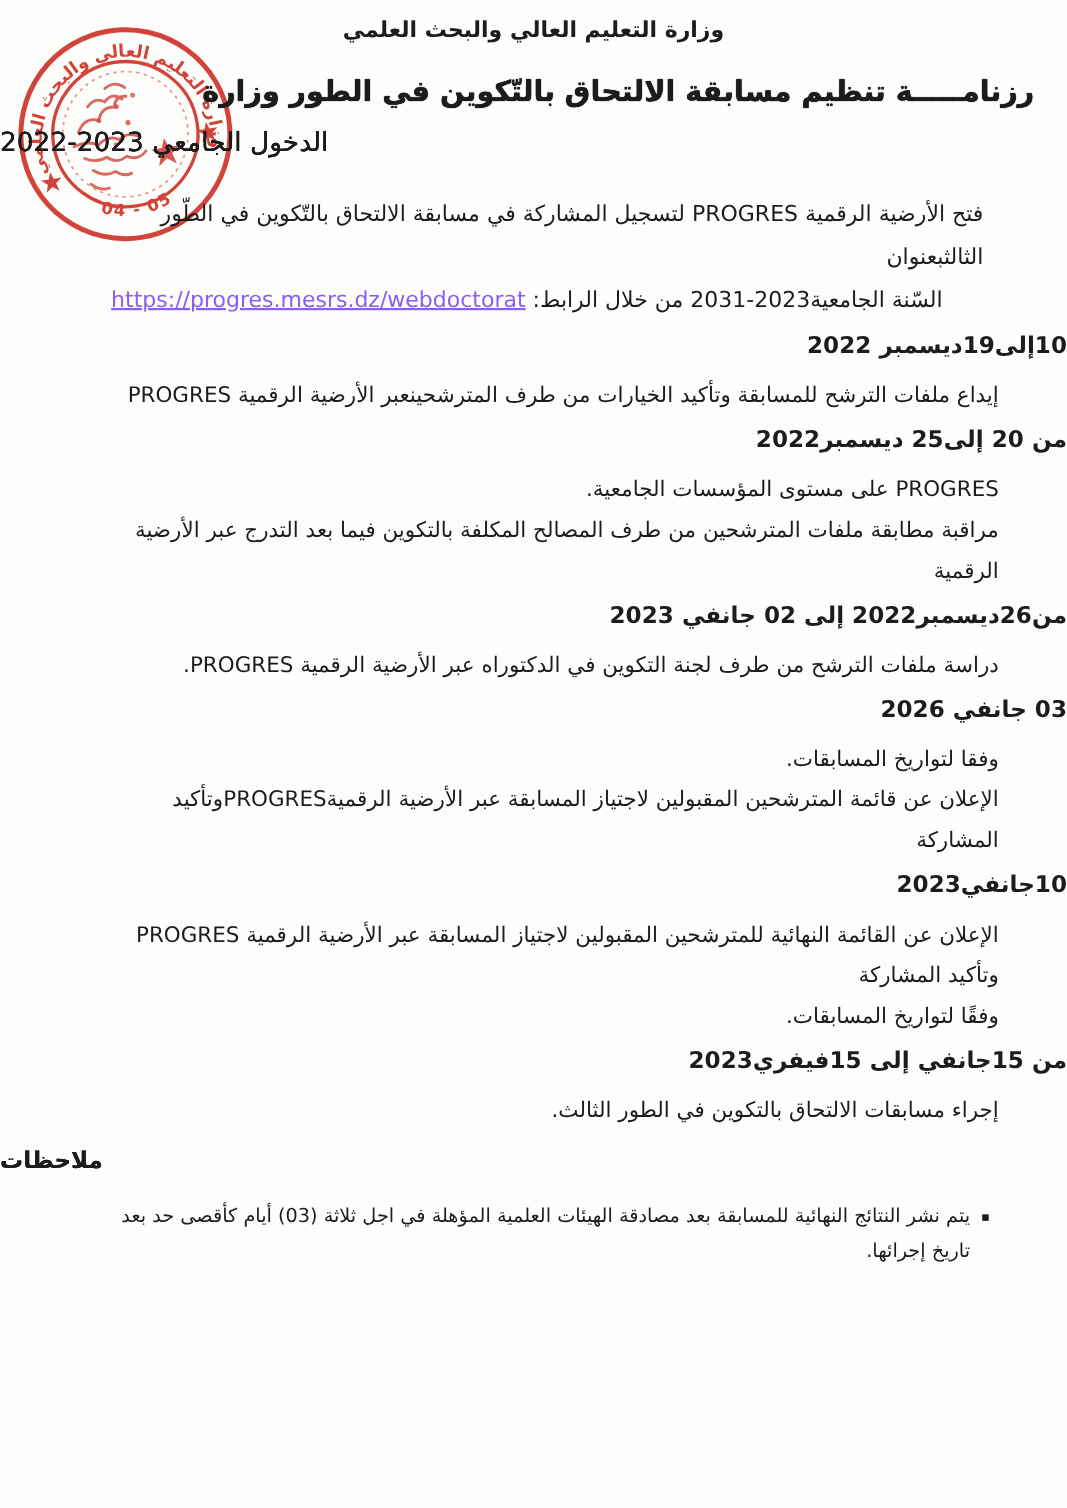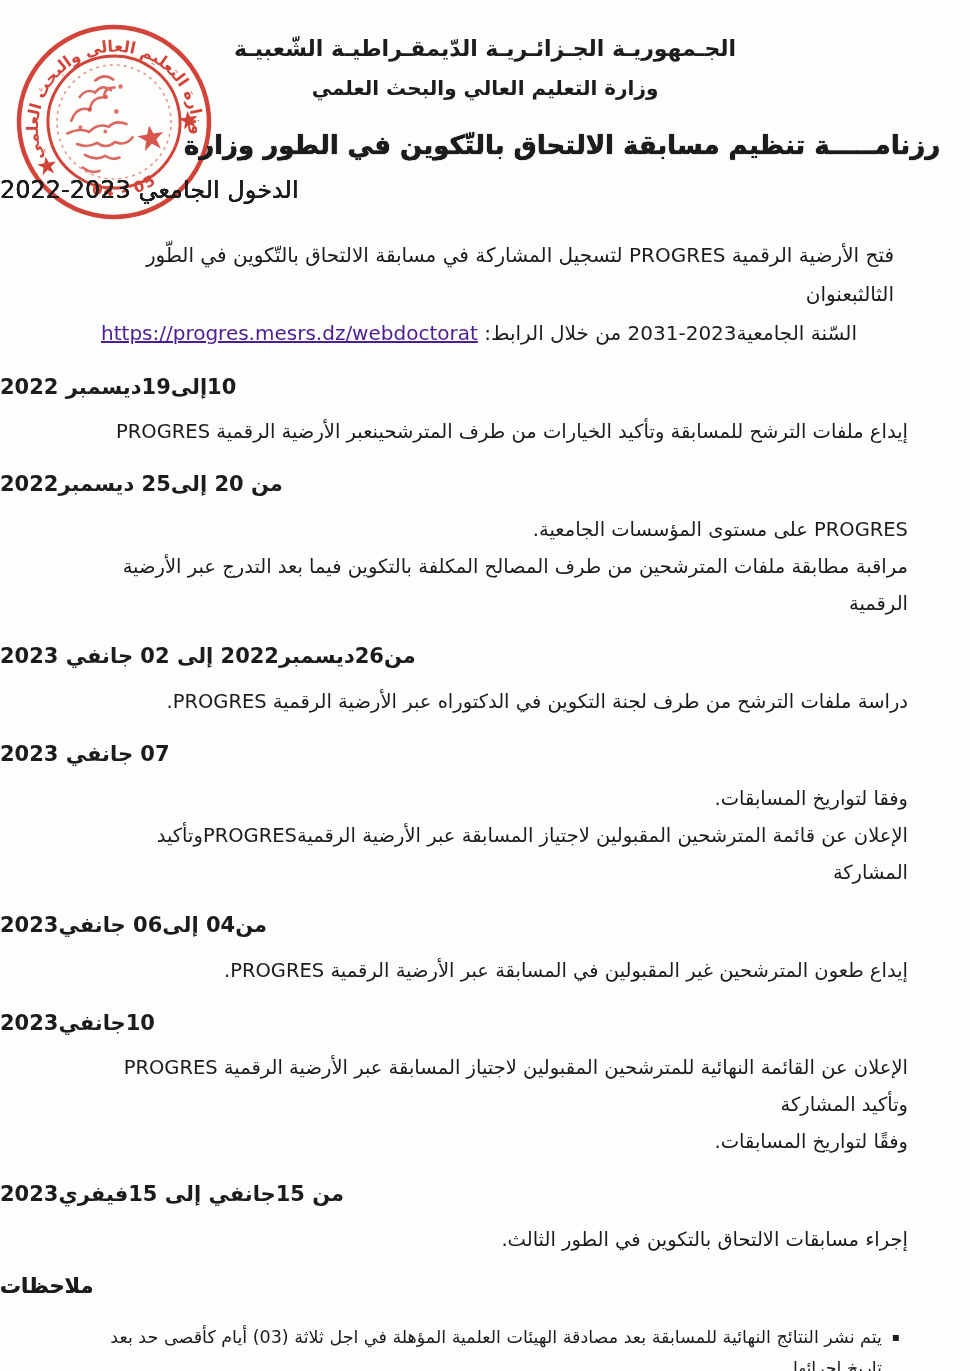--- a/index.html
+++ b/index.html
@@ -19,22 +19,22 @@
     margin-top:30px;margin-right:16px;margin-left:170px;text-align:center;
     font-size:26px;font-weight:900;
     text-shadow:0 0 .7px #111,0 0 .7px #111;
   }
   .doc-subtitle{
     margin-top:16px;text-align:left;font-size:24px;font-weight:400;
     text-shadow:0 0 .6px #111,0 0 .6px #111;
   }
   .intro{margin-top:32px;padding:0 76px 0 64px;font-size:20px;line-height:1.95;text-align:right;}
   .intro .line2{text-align:center;}
-  .url{color:#4c1d95;text-decoration:underline;direction:ltr;unicode-bidi:embed;}
-  .date{margin-top:19px;text-align:left;font-size:21px;font-weight:bold;line-height:1.45;}
+  .url{color:#8b5cf6;text-decoration:underline;direction:ltr;unicode-bidi:embed;}
+  .date{margin-top:7px;text-align:right;font-size:21px;font-weight:bold;line-height:1.45;}
   .desc{margin-top:11px;padding:0 62px 0 104px;font-size:19.5px;line-height:1.9;text-align:right;}
   .notes-heading{
     margin-top:16px;text-align:left;font-size:21px;font-weight:900;
     text-shadow:0 0 .5px #111;
   }
   .notes{margin-top:24px;}
   .note-item{
     display:flex;align-items:flex-start;gap:10px;
     padding:0 70px 0 92px;font-size:17.5px;line-height:1.8;margin-top:7px;text-align:right;
   }
@@ -83,21 +83,20 @@
         <circle cx="112" cy="66" r="2.2"></circle>
           <circle cx="66" cy="100" r="2"></circle>
         <circle cx="90" cy="108" r="2"></circle>
           <circle cx="104" cy="90" r="2.4"></circle>
       </g>
     </g>
   </svg>
 
   <div class="content">
 
-    <div class="h1">الجـمهوريـة الجـزائـريـة الدّيمقـراطيـة الشّعبيـة</div>
     <div class="h2">وزارة التعليم العالي والبحث العلمي</div>
 
     <div class="doc-title">رزنامـــــة تنظيم مسابقة الالتحاق بالتّكوين في الطور وزارة</div>
     <div class="doc-subtitle">الدخول الجامعي 2023-2022</div>
 
     <div class="intro">
       <div class="line1">فتح الأرضية الرقمية PROGRES لتسجيل المشاركة في مسابقة الالتحاق بالتّكوين في الطّور الثالثبعنوان</div>
       <div class="line2"><span>السّنة الجامعية2023-2031 من خلال الرابط: </span><a class="url">https://progres.mesrs.dz/webdoctorat</a></div>
     </div>
 
@@ -117,33 +116,27 @@
     </div>
 
     <div>
       <div class="date">من26ديسمبر2022 إلى 02 جانفي 2023</div>
       <div class="desc">
         <div>دراسة ملفات الترشح من طرف لجنة التكوين في الدكتوراه عبر الأرضية الرقمية PROGRES.</div>
       </div>
     </div>
 
     <div>
-      <div class="date">07 جانفي 2023</div>
+      <div class="date">03 جانفي 2026</div>
       <div class="desc">
         <div>وفقا لتواريخ المسابقات.</div>
         <div>الإعلان عن قائمة المترشحين المقبولين لاجتياز المسابقة عبر الأرضية الرقميةPROGRESوتأكيد المشاركة</div>
       </div>
     </div>
 
-    <div>
-      <div class="date">من04 إلى06 جانفي2023</div>
-      <div class="desc">
-        <div>إيداع طعون المترشحين غير المقبولين في المسابقة عبر الأرضية الرقمية PROGRES.</div>
-      </div>
-    </div>
 
 
     <div>
       <div class="date">10جانفي2023</div>
       <div class="desc">
         <div>الإعلان عن القائمة النهائية للمترشحين المقبولين لاجتياز المسابقة عبر الأرضية الرقمية PROGRES وتأكيد المشاركة</div>
         <div>وفقًا لتواريخ المسابقات.</div>
       </div>
     </div>
 

